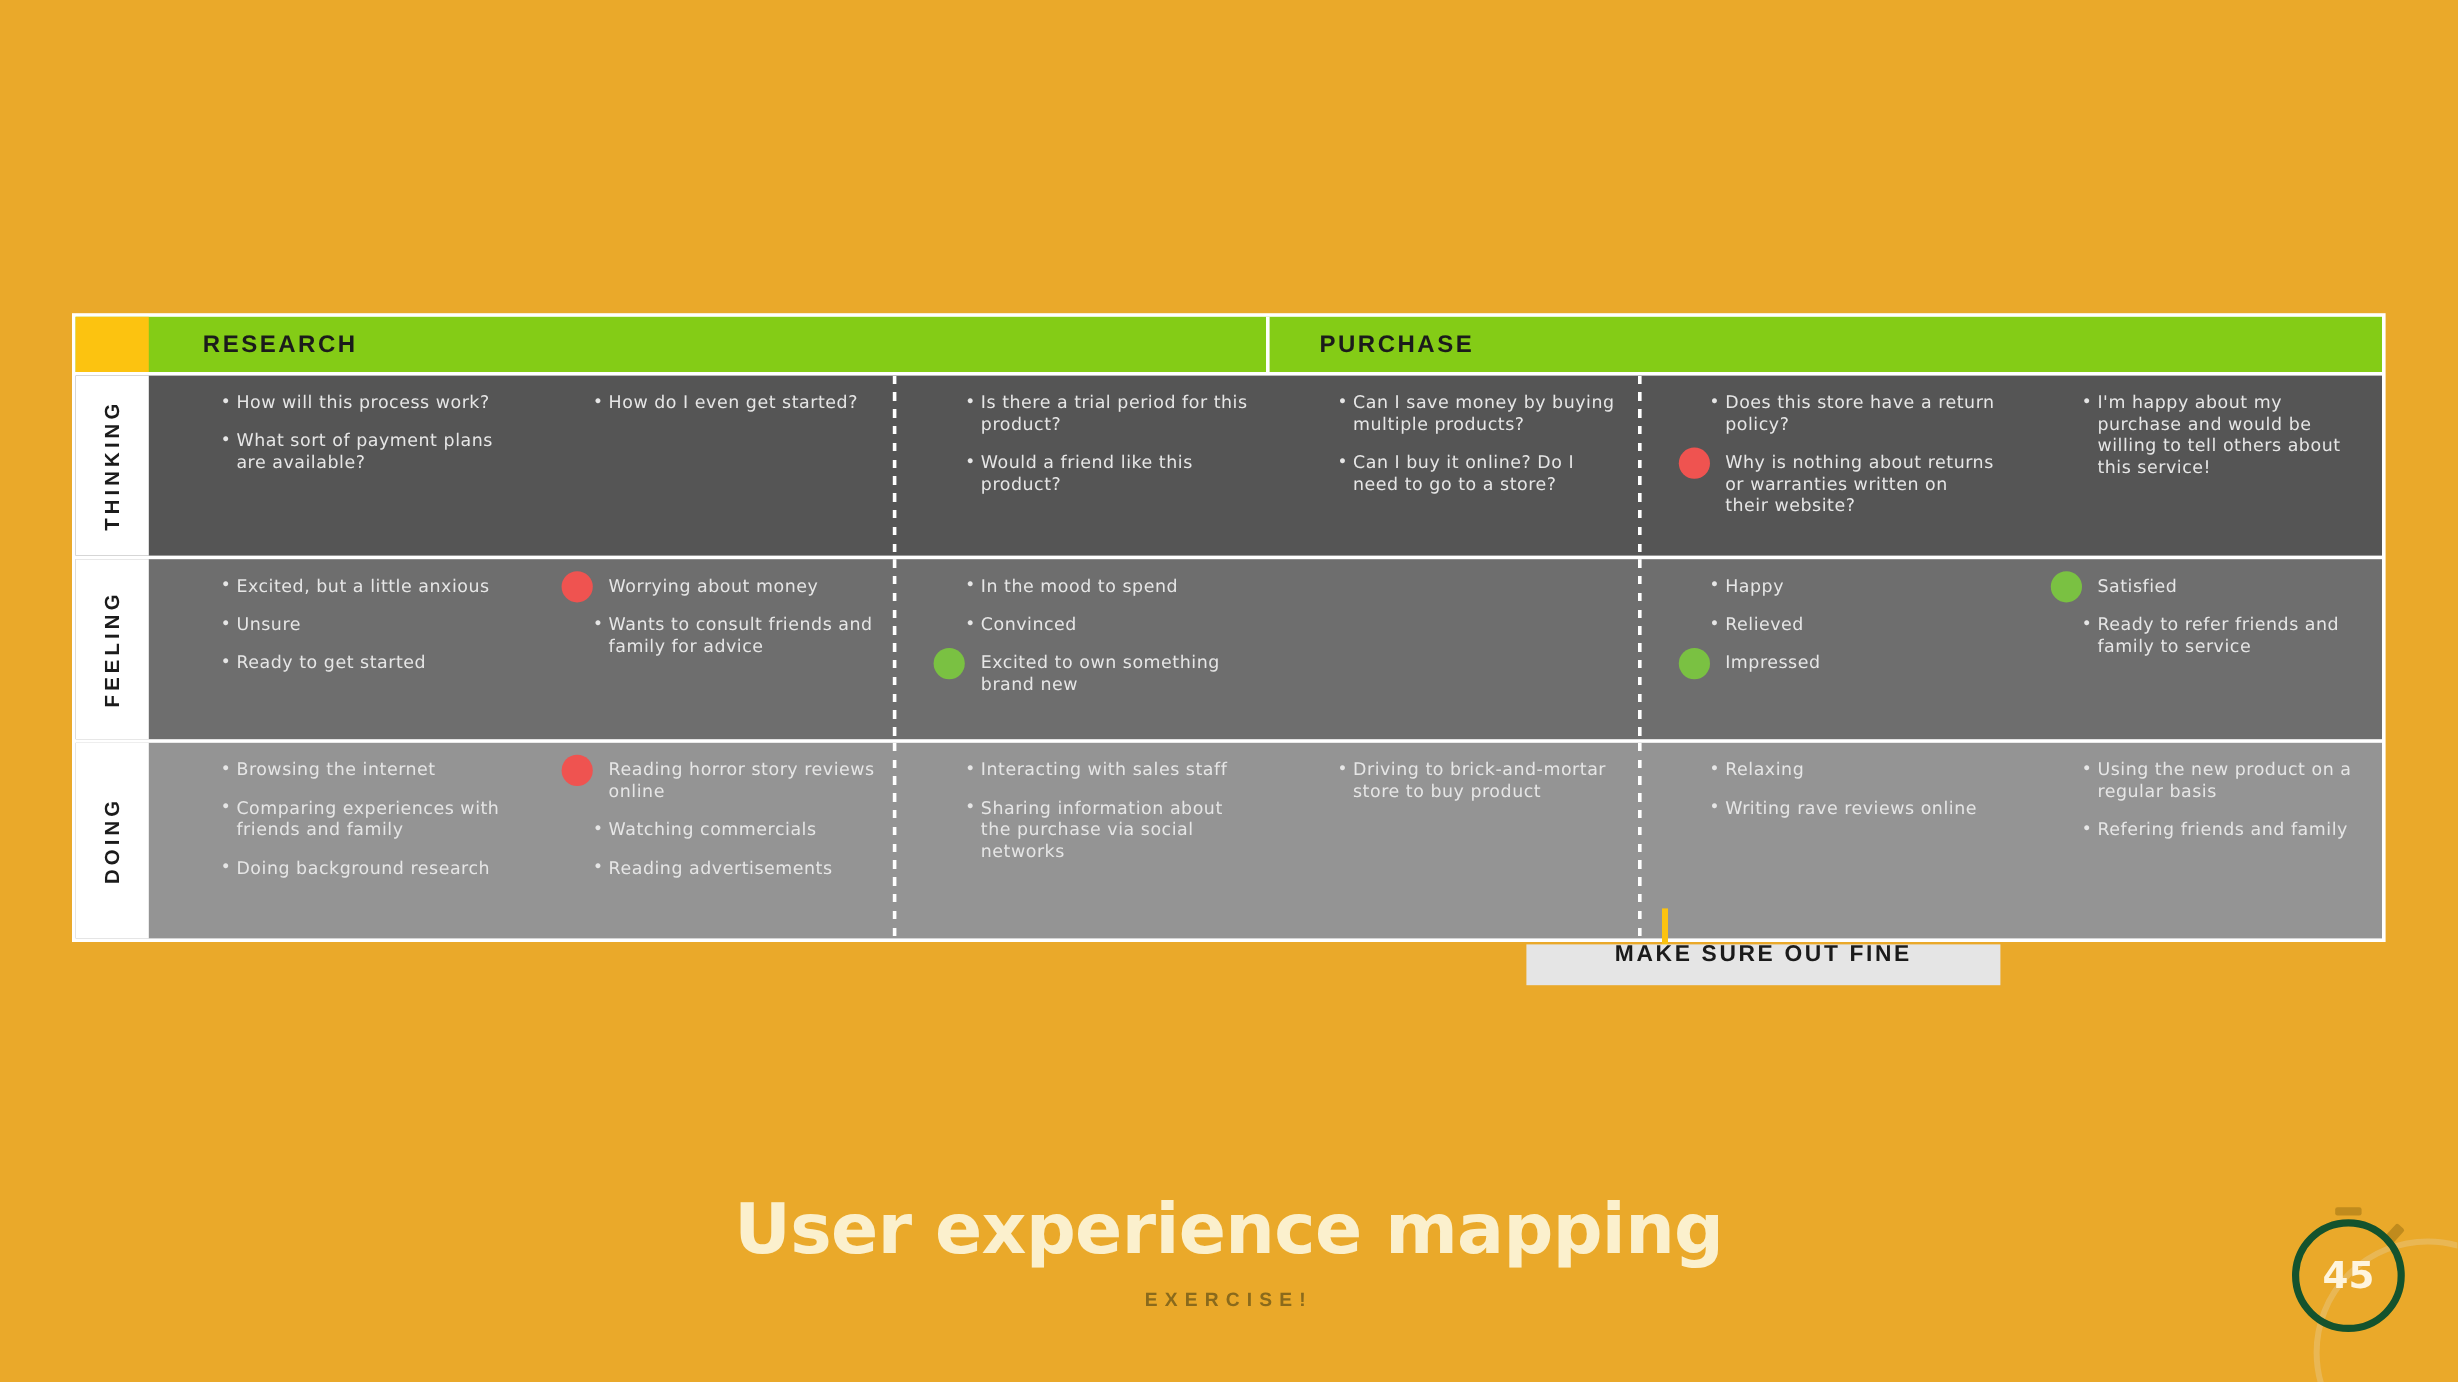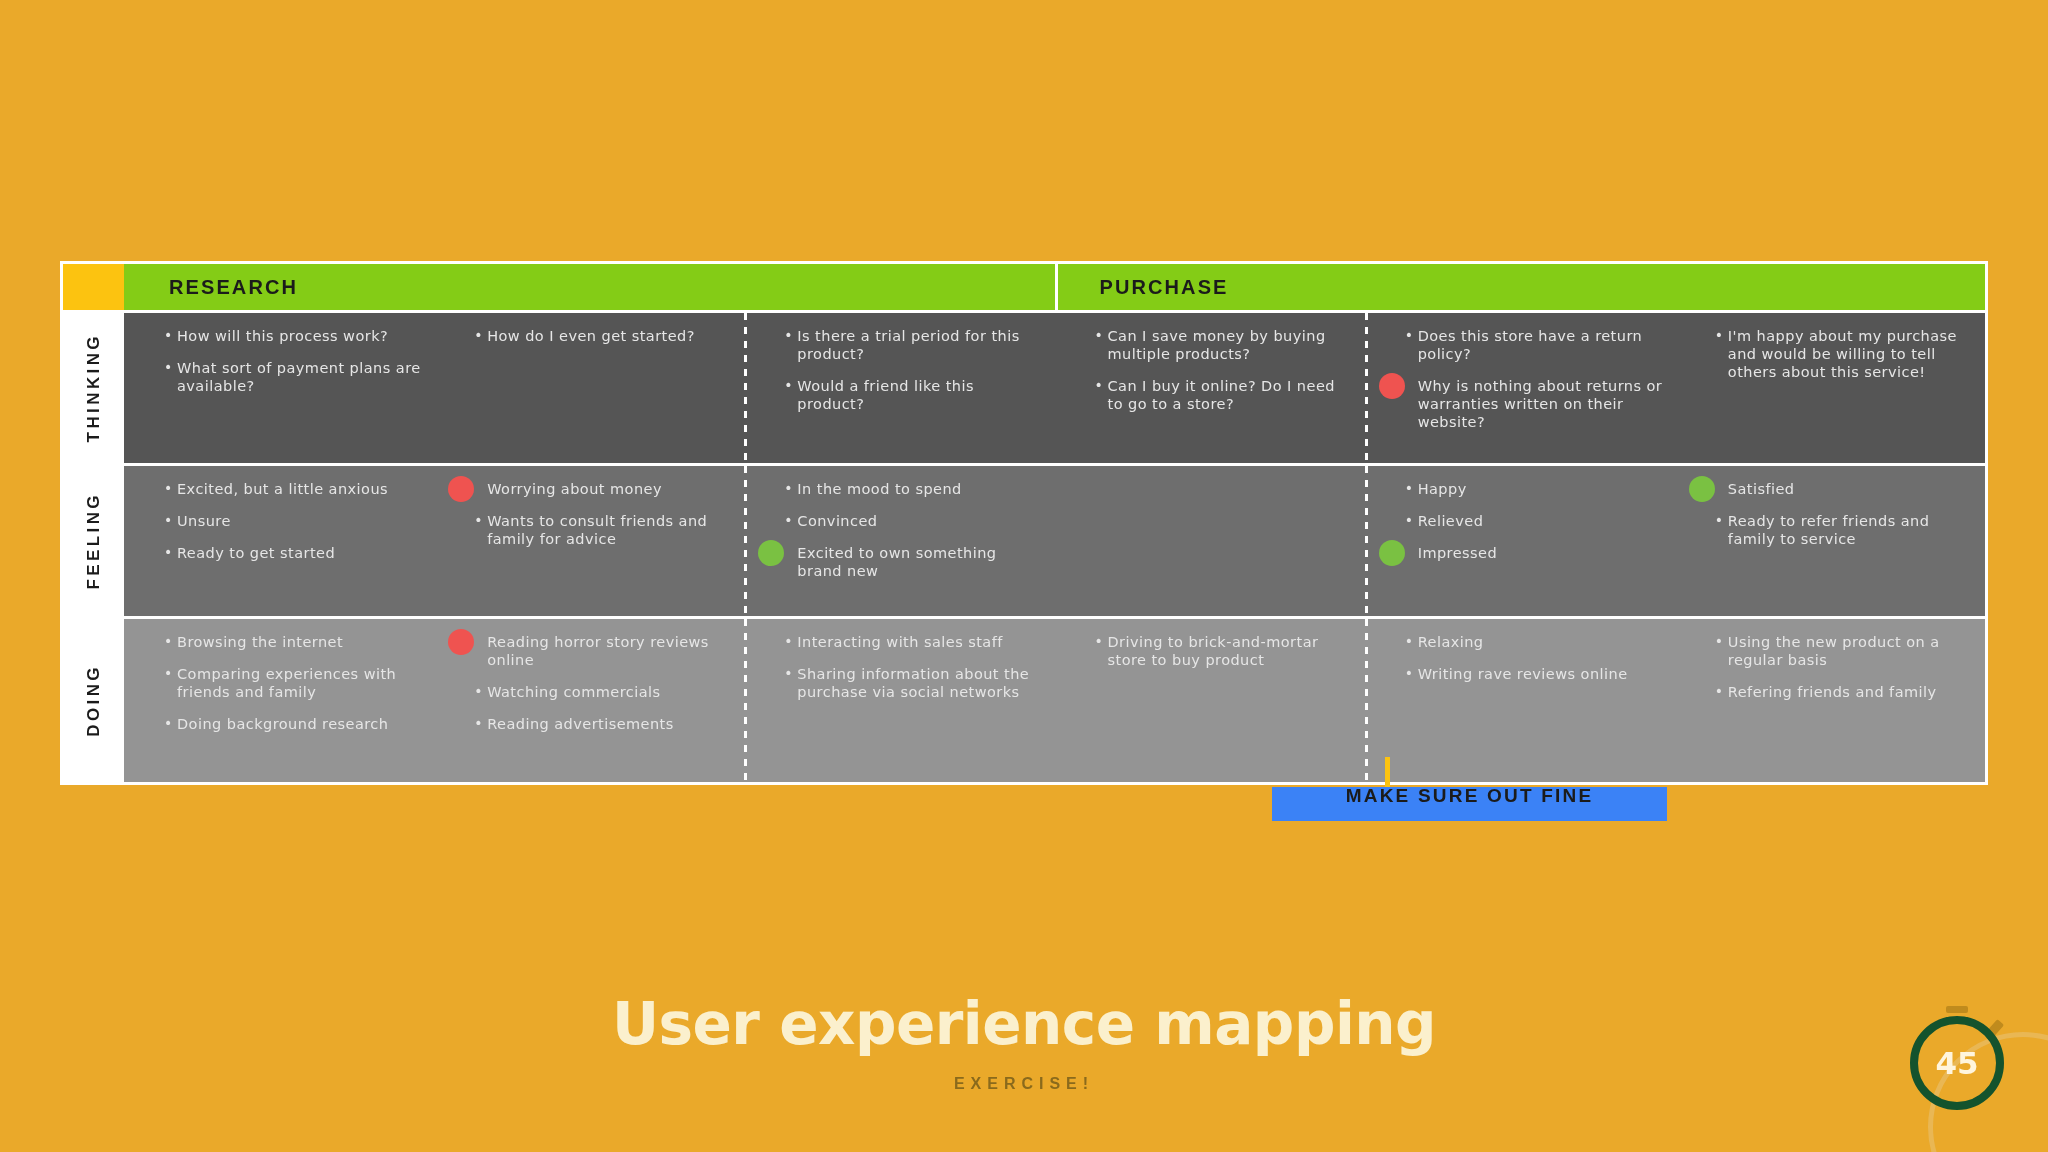--- a/index.html
+++ b/index.html
@@ -77,21 +77,21 @@
     padding:14px 0 10px 0;
   }
   .stage-cell + .stage-cell::before{
     content:"";
     position:absolute; left:0; top:0; bottom:0;
     width:3px;
     background:repeating-linear-gradient(to bottom,#ffffff 0 7px,transparent 7px 14px);
   }
   .subcol {
     flex:1 1 0;
-    padding-left:40px;
+    padding-left:60px;
     padding-right:12px;
   }
 
   ul.bullets { list-style:none; }
   ul.bullets li {
     position:relative;
     color:#e6e6e6;
     font-size:14.5px;
     line-height:18px;
     letter-spacing:.45px;
@@ -114,21 +114,21 @@
     border-radius:50%;
   }
   .marker.red   { background:#ef5350; }
   .marker.green { background:#7ac142; }
 
   
   #occluded-callout {
     position:absolute;
     left:1272px; top:787px;
     width:395px; height:34px;
-    background:#3b82f6;
+    background:#e5e5e5;
     overflow:hidden;
     display:flex; align-items:flex-start; justify-content:center;
     z-index:4;
   }
   #occluded-callout span{
     font-size:19px; font-weight:bold; letter-spacing:2.2px;
     color:#1b1b1b; white-space:nowrap;
     font-family:"Liberation Sans", sans-serif;
     margin-top:-2px;
   }
@@ -163,21 +163,21 @@
   }
 
   
   #timer-badge {
     position:absolute;
     right:44px; bottom:42px;
     width:94px; height:94px;
   }
   #timer-badge .ring {
     position:absolute; inset:0;
-    border:8px solid #14532d;
+    border:6px solid #14532d;
     border-radius:50%;
     display:flex; align-items:center; justify-content:center;
   }
   #timer-badge .num {
     font-size:31px; font-weight:bold; color:#fff5dd;
     font-family:"DejaVu Sans", sans-serif;
   }
   #timer-badge .stem{
     position:absolute; left:50%; top:-10px;
     transform:translateX(-50%);

